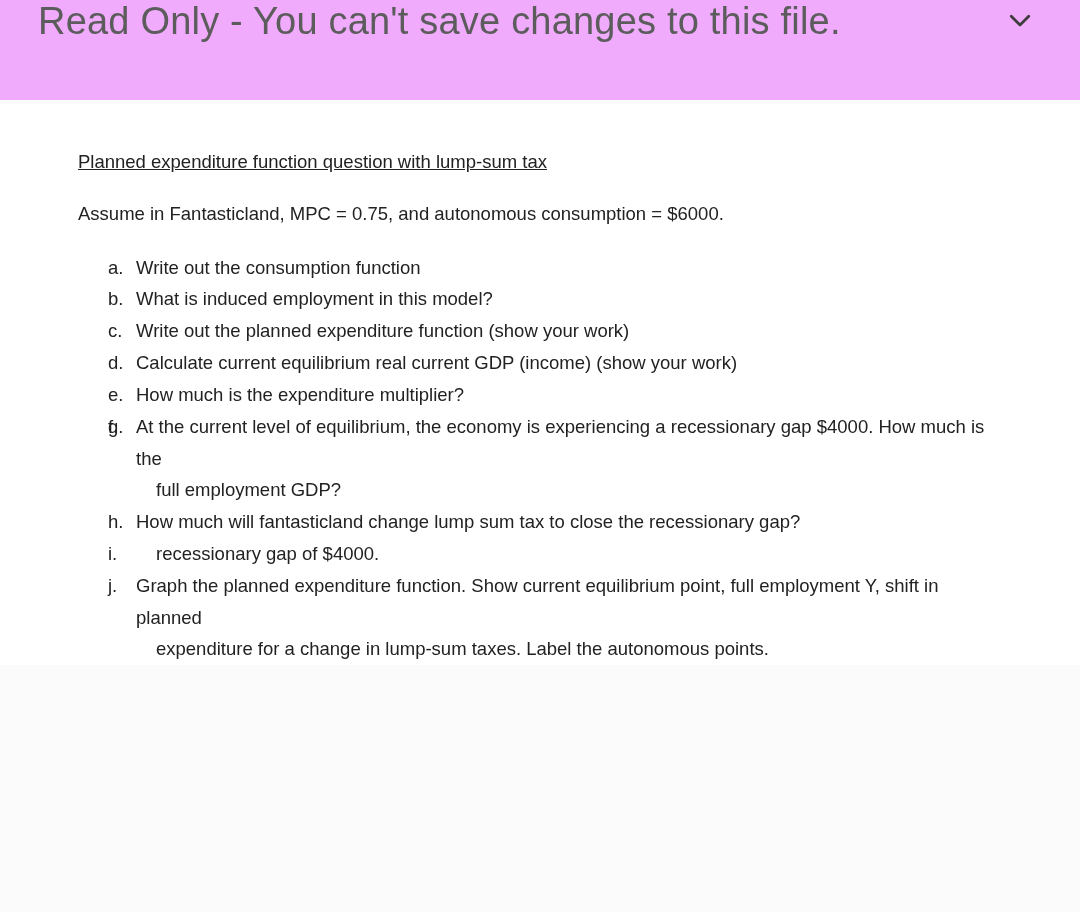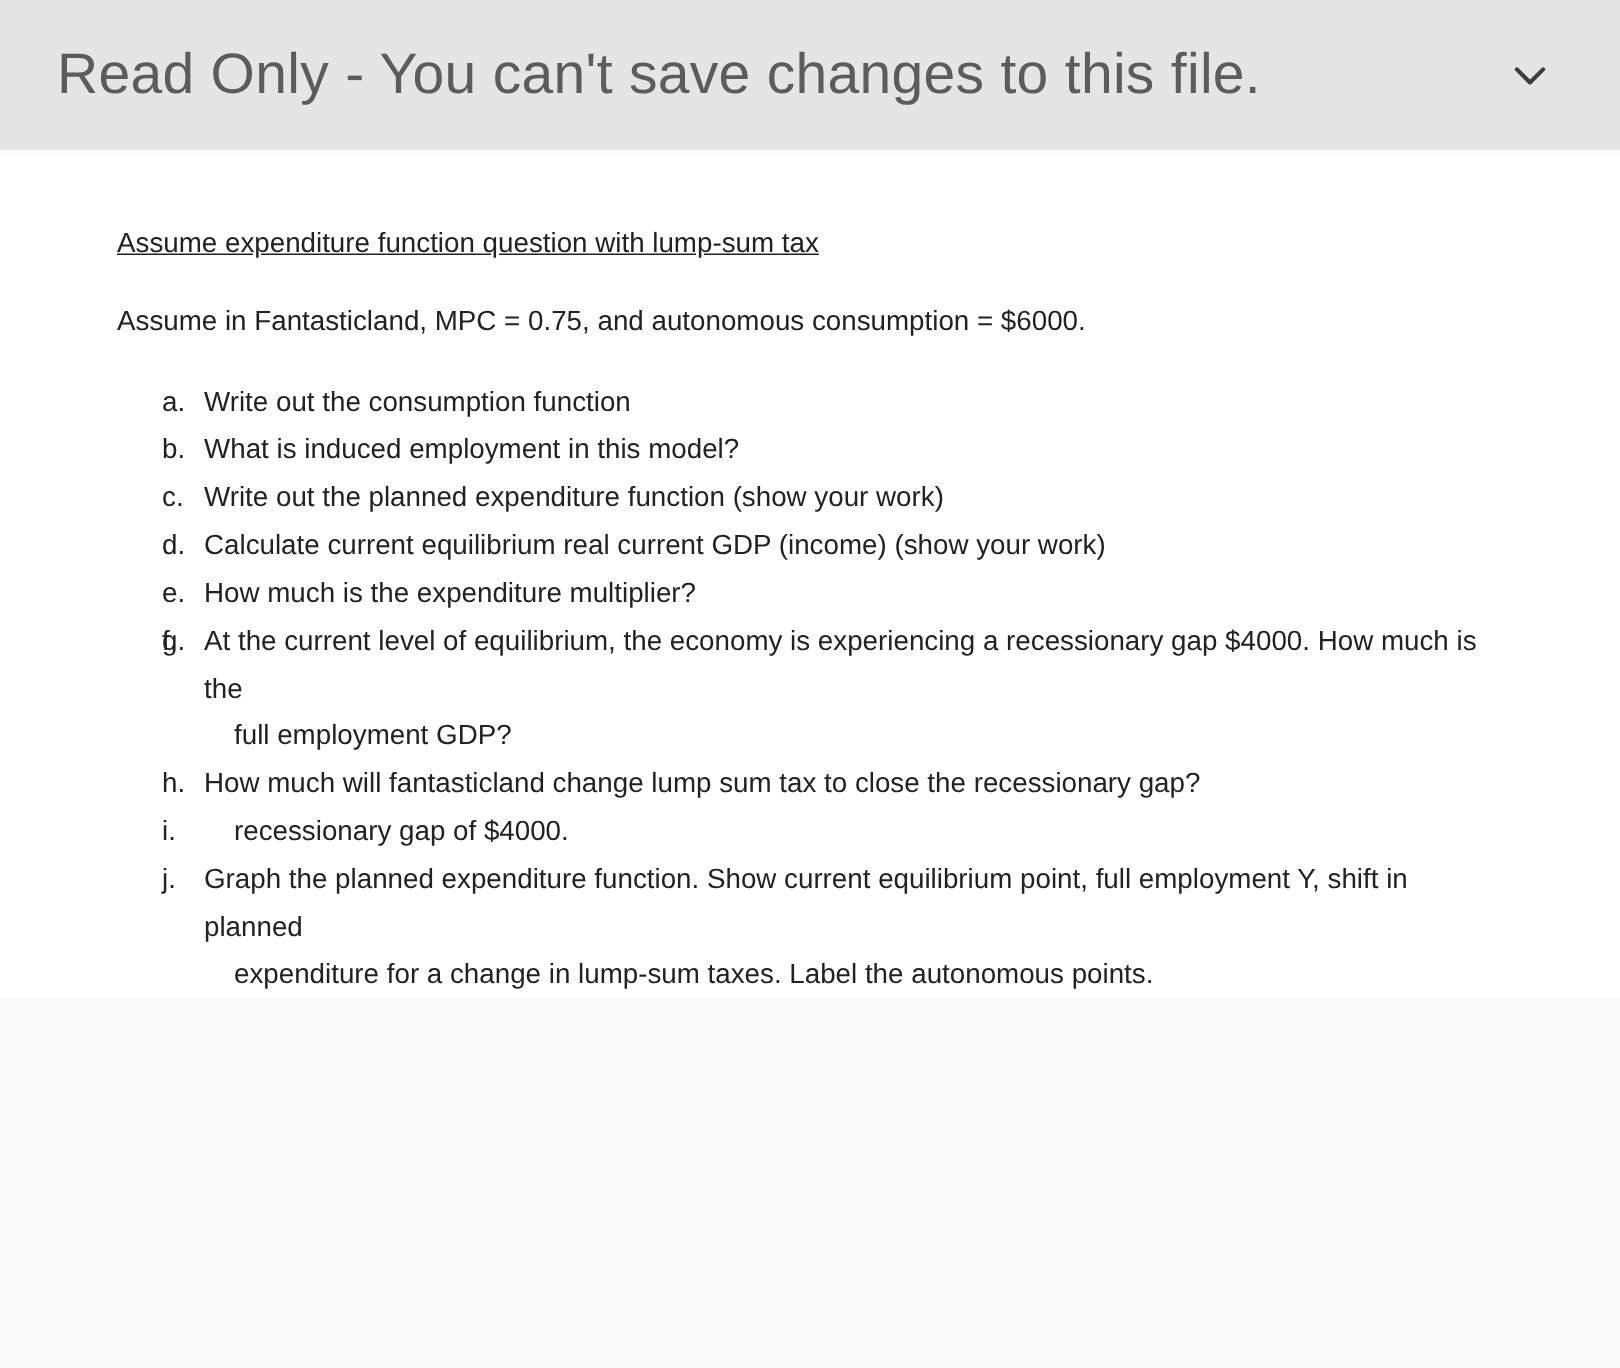--- a/index.html
+++ b/index.html
@@ -6,24 +6,23 @@
     margin: 0;
     padding: 0;
     width: 1080px;
     height: 912px;
     background: #ffffff;
     font-family: "Segoe UI", "Helvetica Neue", Arial, "Calibri", sans-serif;
     color: #1a1a1a;
     overflow: hidden;
   }
   .banner {
-    background: #e5e5e5;
+    background: #f0abfc;
     height: 100px;
     display: flex;
-    align-items: center;
     justify-content: space-between;
     padding: 0 40px 0 38px;
     box-sizing: border-box;
   }
   .banner-text {
     font-size: 38px;
     color: #5c5c5c;
     font-weight: 400;
     letter-spacing: 0.2px;
   }
@@ -97,21 +96,21 @@
     <svg viewBox="0 0 24 24">
       <polyline points="5 9 12 16 19 9"></polyline>
     </svg>
   </span>
 </div>
 
 <div class="page-area">
   <div class="doc">
 
     <p class="para first-heading">
-      <span class="u">Assume expenditure function question with lump-sum tax</span>
+      <span class="u">Planned expenditure function question with lump-sum tax</span>
     </p>
 
 
     <p class="para">Assume in Fantasticland, MPC = 0.75, and autonomous consumption = $6000.</p>
 
 
     <ol class="list">
       <li>
         <span class="marker">a.</span>
         <span> Write out the consumption function</span>

